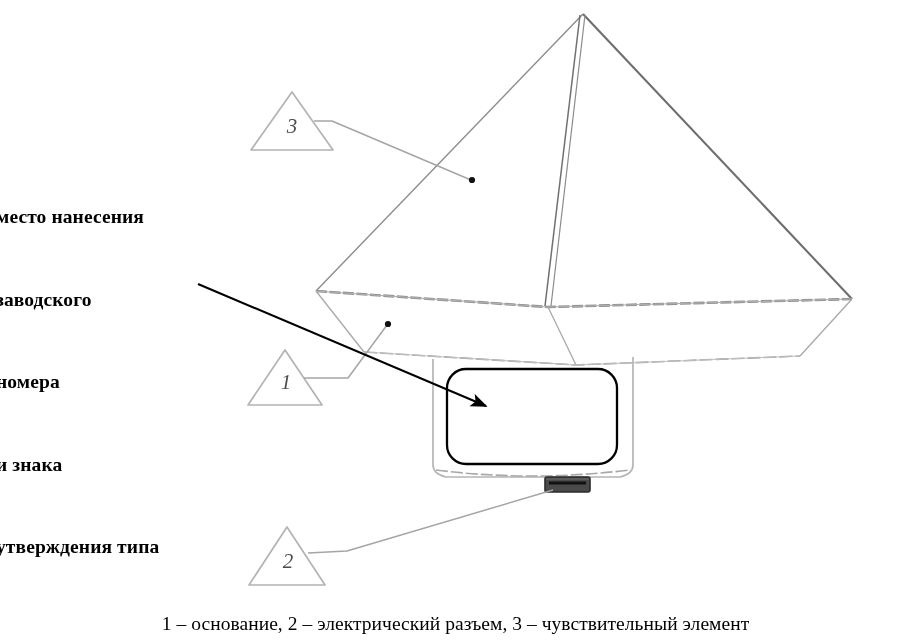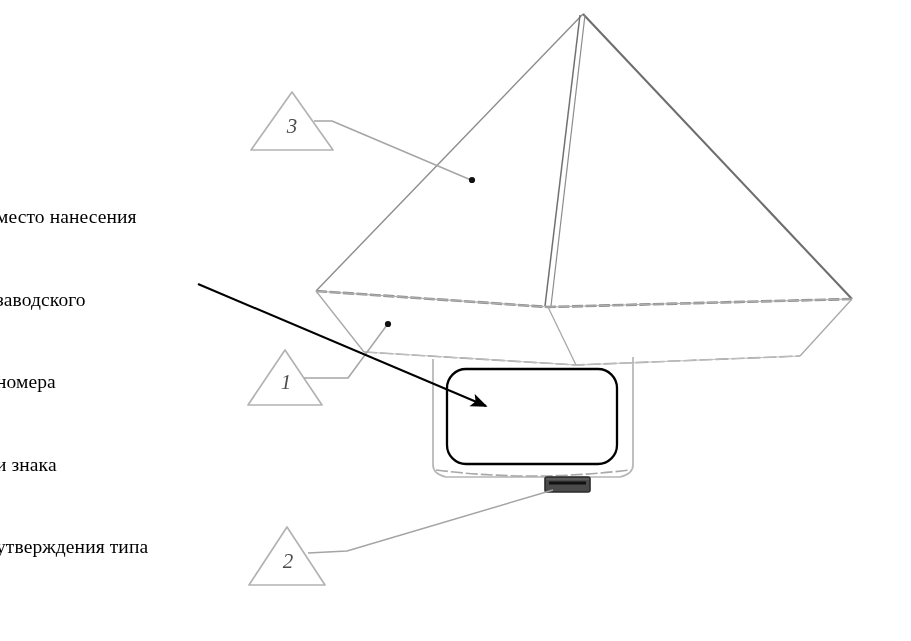--- a/index.html
+++ b/index.html
@@ -35,20 +35,21 @@
     position: absolute;
     left: 0px;
     top: 148px;
     width: 230px;
     font-family: "Liberation Serif", serif;
     font-size: 19.5px;
     line-height: 27.5px;
     color: #000000;
     white-space: pre;
     letter-spacing: 0.1px;
+    font-weight: bold;
   }
   .annotation-text .tl {
     display: block;
     margin-left: -4px;
   }
   .figure-caption {
     position: absolute;
     left: 0px;
     top: 612px;
     width: 911px;
@@ -146,14 +147,15 @@
   </svg>
 
   <div class="annotation-text">
     <span class="tl">место нанесения</span>
     <span class="tl">заводского</span>
     <span class="tl">номера</span>
     <span class="tl">и знака</span>
     <span class="tl">утверждения типа</span>
   </div>
 
+  <div class="figure-caption">1 – основание, 2 – электрический разъем, 3 – чувствительный элемент</div>
 
 </div>
 
 </body></html>

